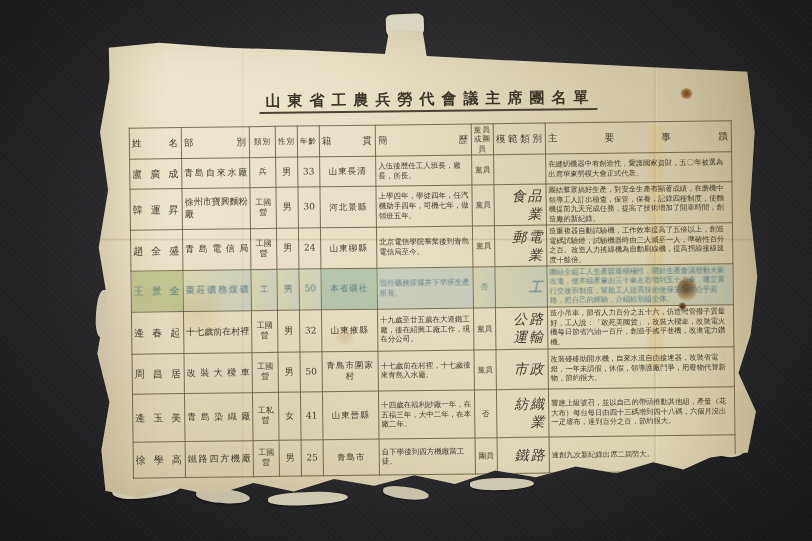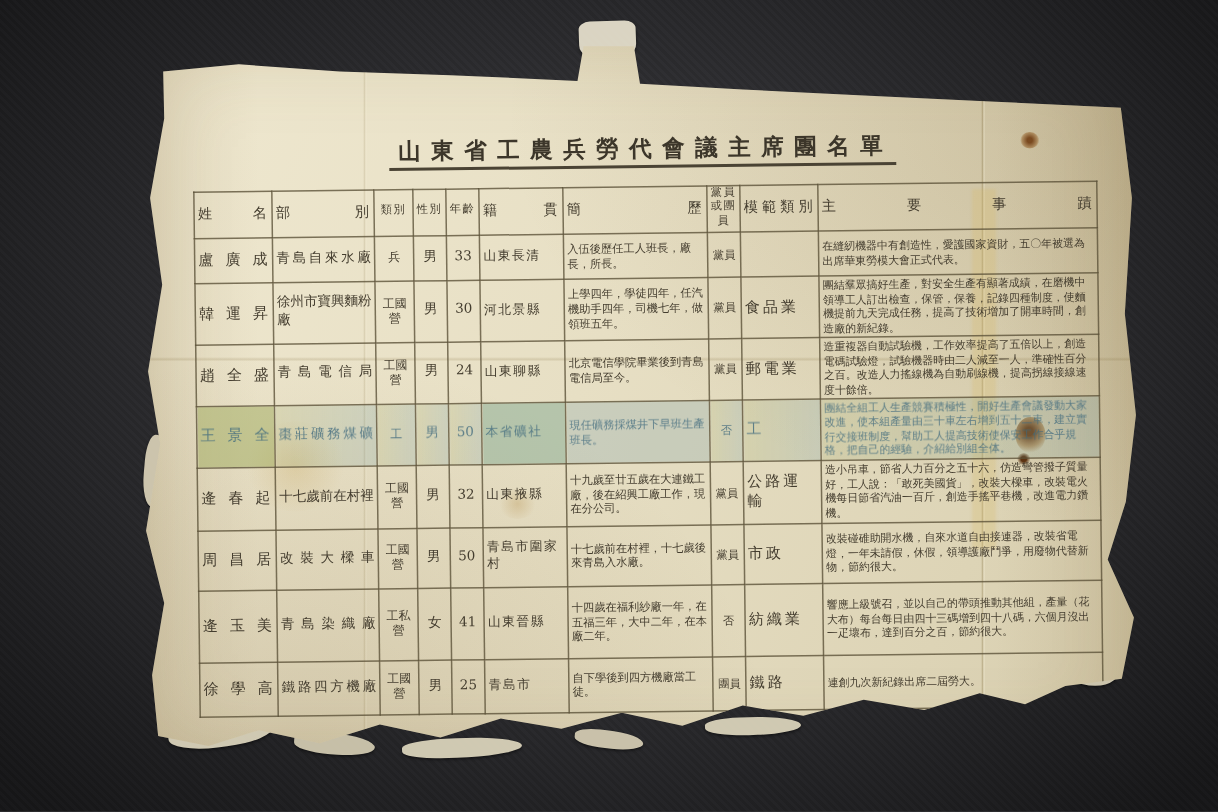--- a/index.html
+++ b/index.html
@@ -76,26 +76,26 @@
     border:1px solid rgba(92,82,58,.8);
     padding:1px 2px;vertical-align:middle;overflow:hidden;
     font-weight:normal;line-height:1.3;
   }
   th.hdr{font-size:9.5px;letter-spacing:1px;}
   th.hdr.spread, td.c-name, td.c-unit{text-align:justify;text-align-last:justify;}
   td.c-name{font-size:10px;padding:1px 5px;letter-spacing:1px;}
   td.c-unit{font-size:9px;padding:1px 4px;}
   td.c-category{font-size:8px;text-align:center;line-height:1.15;word-break:break-all;}
   td.c-sex,td.c-age{text-align:center;font-size:9px;}
-  td.c-native_place{font-size:8.5px;text-align:left;letter-spacing:1px;margin-top:10px;}
+  td.c-native_place{font-size:8.5px;text-align:center;letter-spacing:1px;margin-top:10px;}
   td.c-resume{font-size:7.5px;line-height:1.3;}
   td.c-party{font-size:7.5px;text-align:center;word-break:break-all;line-height:1.2;padding:1px 1px;}
-  td.c-model_type{font-size:10px;text-align:left;letter-spacing:2px;}
+  td.c-model_type{font-size:14px;text-align:right;letter-spacing:2px;font-style:italic;}
   td.c-deeds{font-size:7.3px;line-height:1.38;vertical-align:top;padding-top:2px;}
-  th.hdr.v{font-size:7.5px;word-break:break-all;line-height:1.25;padding:1px 1px;font-family:Liberation Mono, monospace;}
+  th.hdr.v{font-size:7.5px;word-break:break-all;line-height:1.25;padding:1px 1px;}
 
   tr.faded td{
     color:rgba(62,105,125,.8);
     filter:blur(.5px);
     background:linear-gradient(90deg,rgba(150,165,95,.18),rgba(110,155,165,.22));
   }
   tr.faded td.c-name{background:rgba(158,170,92,.5);}
   tr.faded td.c-native_place{background:rgba(120,165,140,.45);}
   tr.faded td.c-resume{background:rgba(125,160,170,.28);}
 </style>

